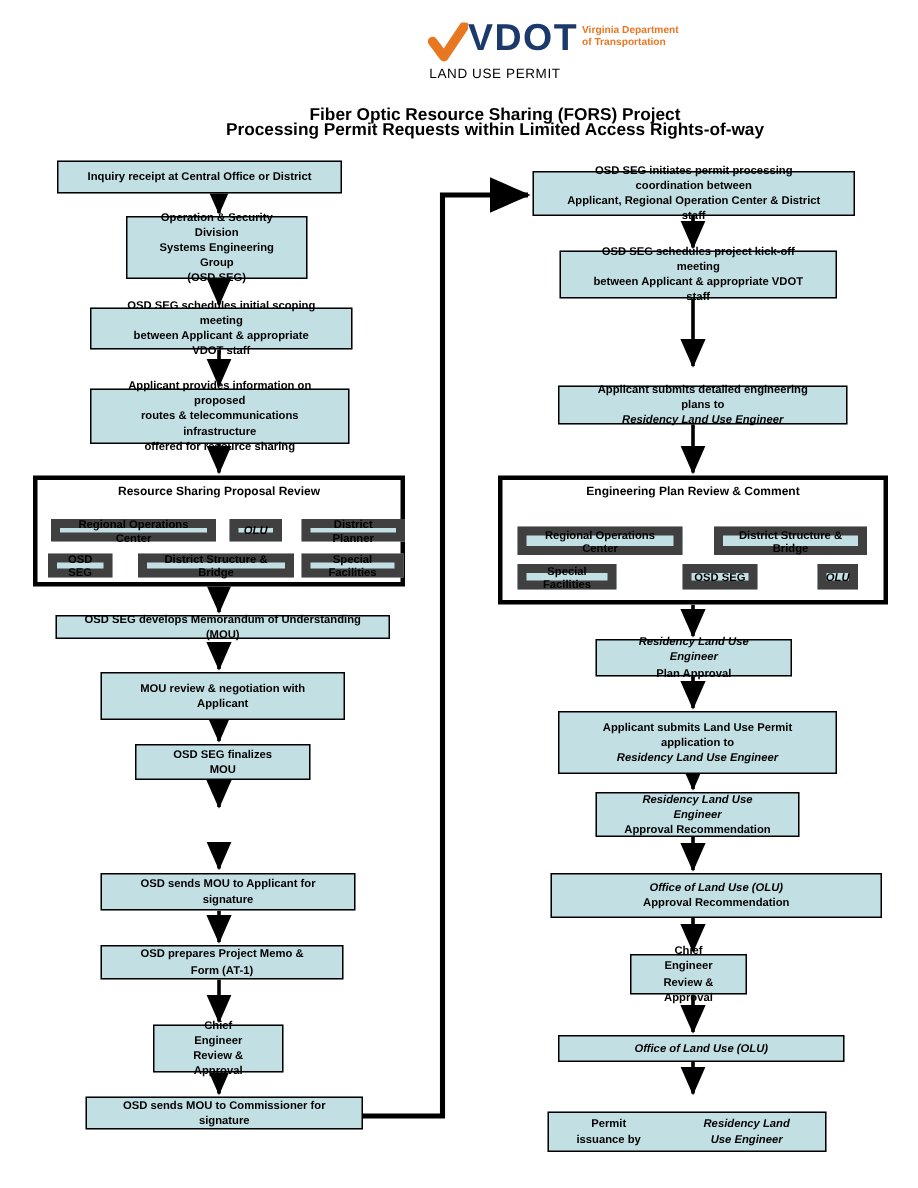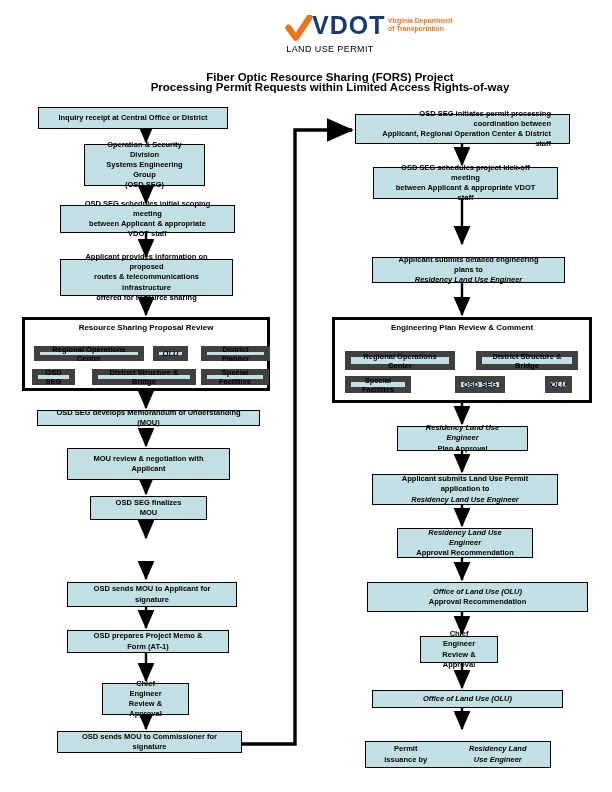--- a/index.html
+++ b/index.html
@@ -124,21 +124,21 @@
 
   <div class="fbox" style="left:67px;top:582px;width:170px;height:25px;">OSD sends MOU to Applicant for signature</div>
 
   <div class="fbox" style="left:67px;top:630px;width:162px;height:23px;">OSD prepares Project Memo &amp; Form (AT-1)</div>
 
   <div class="fbox" style="left:102px;top:683px;width:87px;height:32px;">Chief Engineer
 Review &amp; Approval</div>
 
   <div class="fbox" style="left:57px;top:731px;width:185px;height:22px;">OSD sends MOU to Commissioner for signature</div>
 
-  <div class="fbox" style="left:355px;top:114px;width:215px;height:30px;text-align:right;">OSD SEG initiates  permit processing coordination between
+  <div class="fbox" style="left:355px;top:114px;width:215px;height:30px;">OSD SEG initiates  permit processing coordination between
 Applicant, Regional Operation Center &amp; District staff</div>
 
   <div class="fbox" style="left:373px;top:167px;width:185px;height:32px;">OSD SEG schedules  project kick-off meeting
 between Applicant &amp; appropriate VDOT staff</div>
 
   <div class="fbox" style="left:372px;top:257px;width:193px;height:26px;">
     <span>Applicant submits  detailed engineering plans to</span>
     <span class="it">Residency Land Use Engineer</span>
   </div>
 
@@ -149,21 +149,21 @@
     <div class="member" style="left:10px;top:56px;width:66px;height:17px;">Special  Facilities</div>
     <div class="member" style="left:120px;top:56px;width:50px;height:17px;">OSD SEG</div>
     <div class="member it" style="left:210px;top:56px;width:27px;height:17px;">OLU</div>
   </div>
 
   <div class="fbox" style="left:397px;top:426px;width:131px;height:25px;">
     <span class="it">Residency Land Use Engineer</span>
     <span>Plan Approval</span>
   </div>
 
-  <div class="fbox" style="left:372px;top:474px;width:186px;height:31px;">
+  <div class="fbox" style="left:372px;top:474px;width:186px;height:42px;">
     <span>Applicant submits Land Use Permit application to</span>
     <span class="it">Residency Land Use Engineer</span>
   </div>
 
   <div class="fbox" style="left:397px;top:528px;width:136px;height:30px;">
     <span class="it">Residency Land Use Engineer</span>
     <span>Approval Recommendation</span>
   </div>
 
   <div class="fbox" style="left:367px;top:582px;width:221px;height:30px;">

